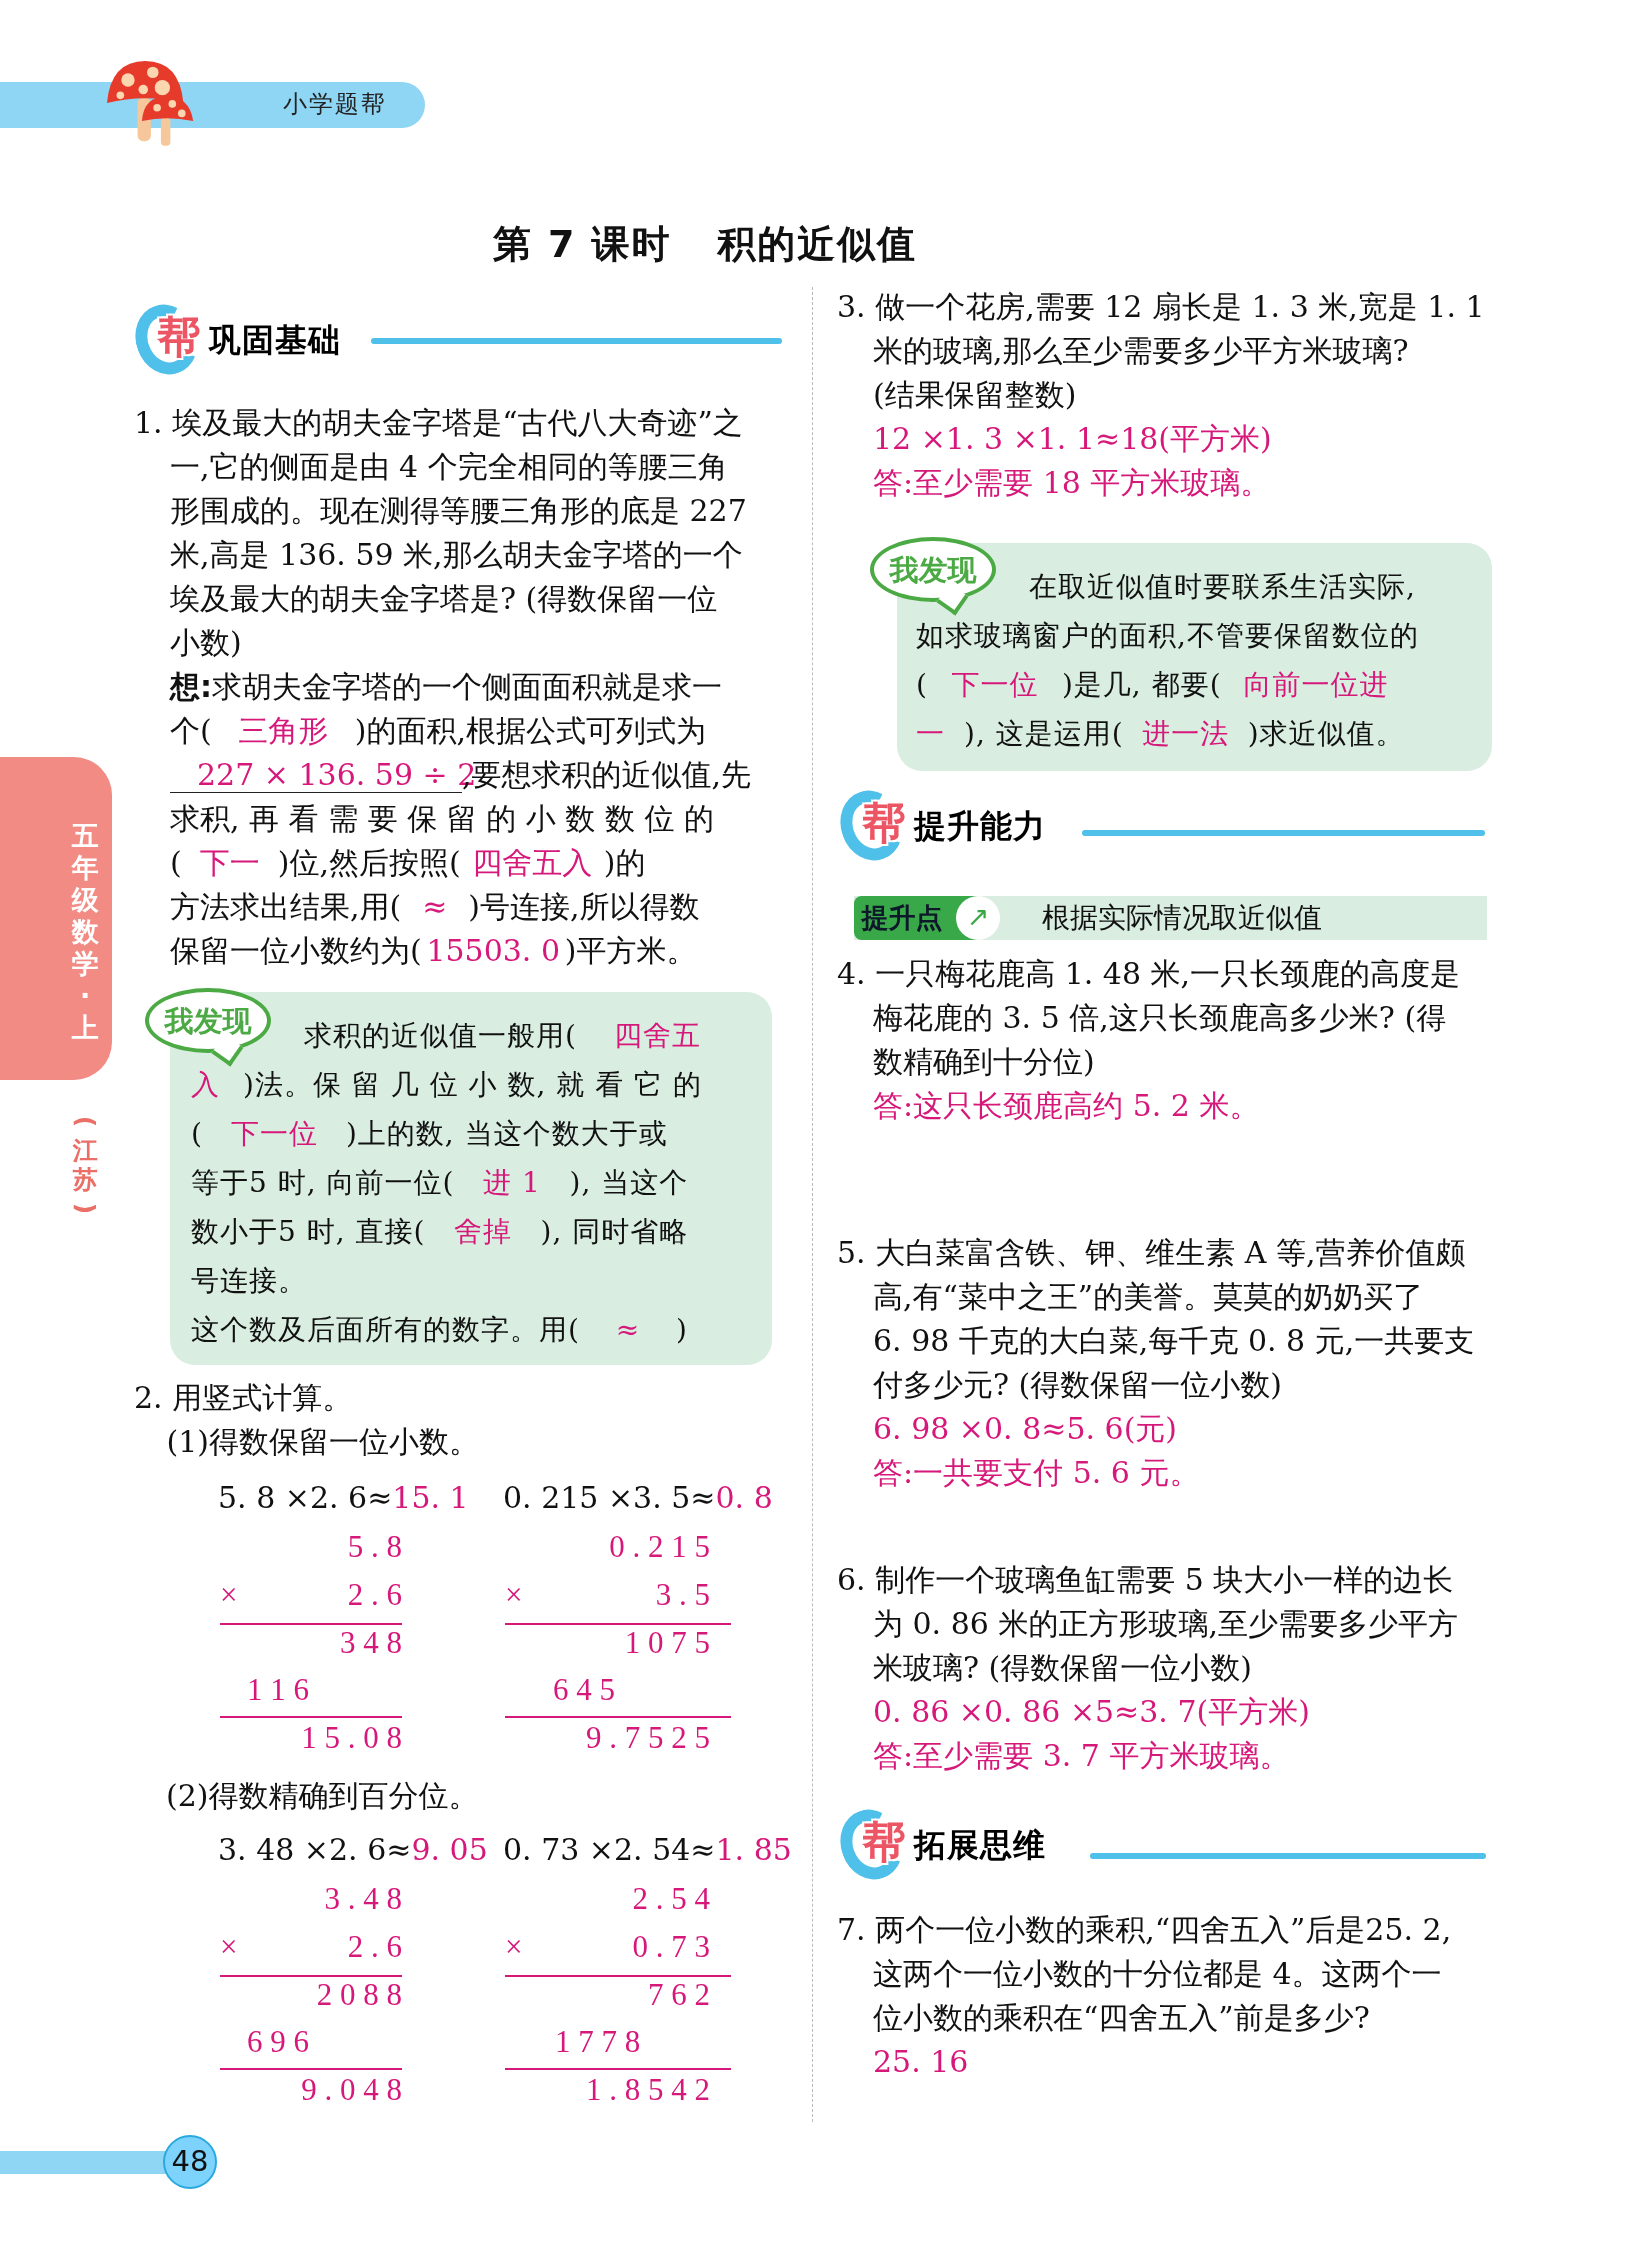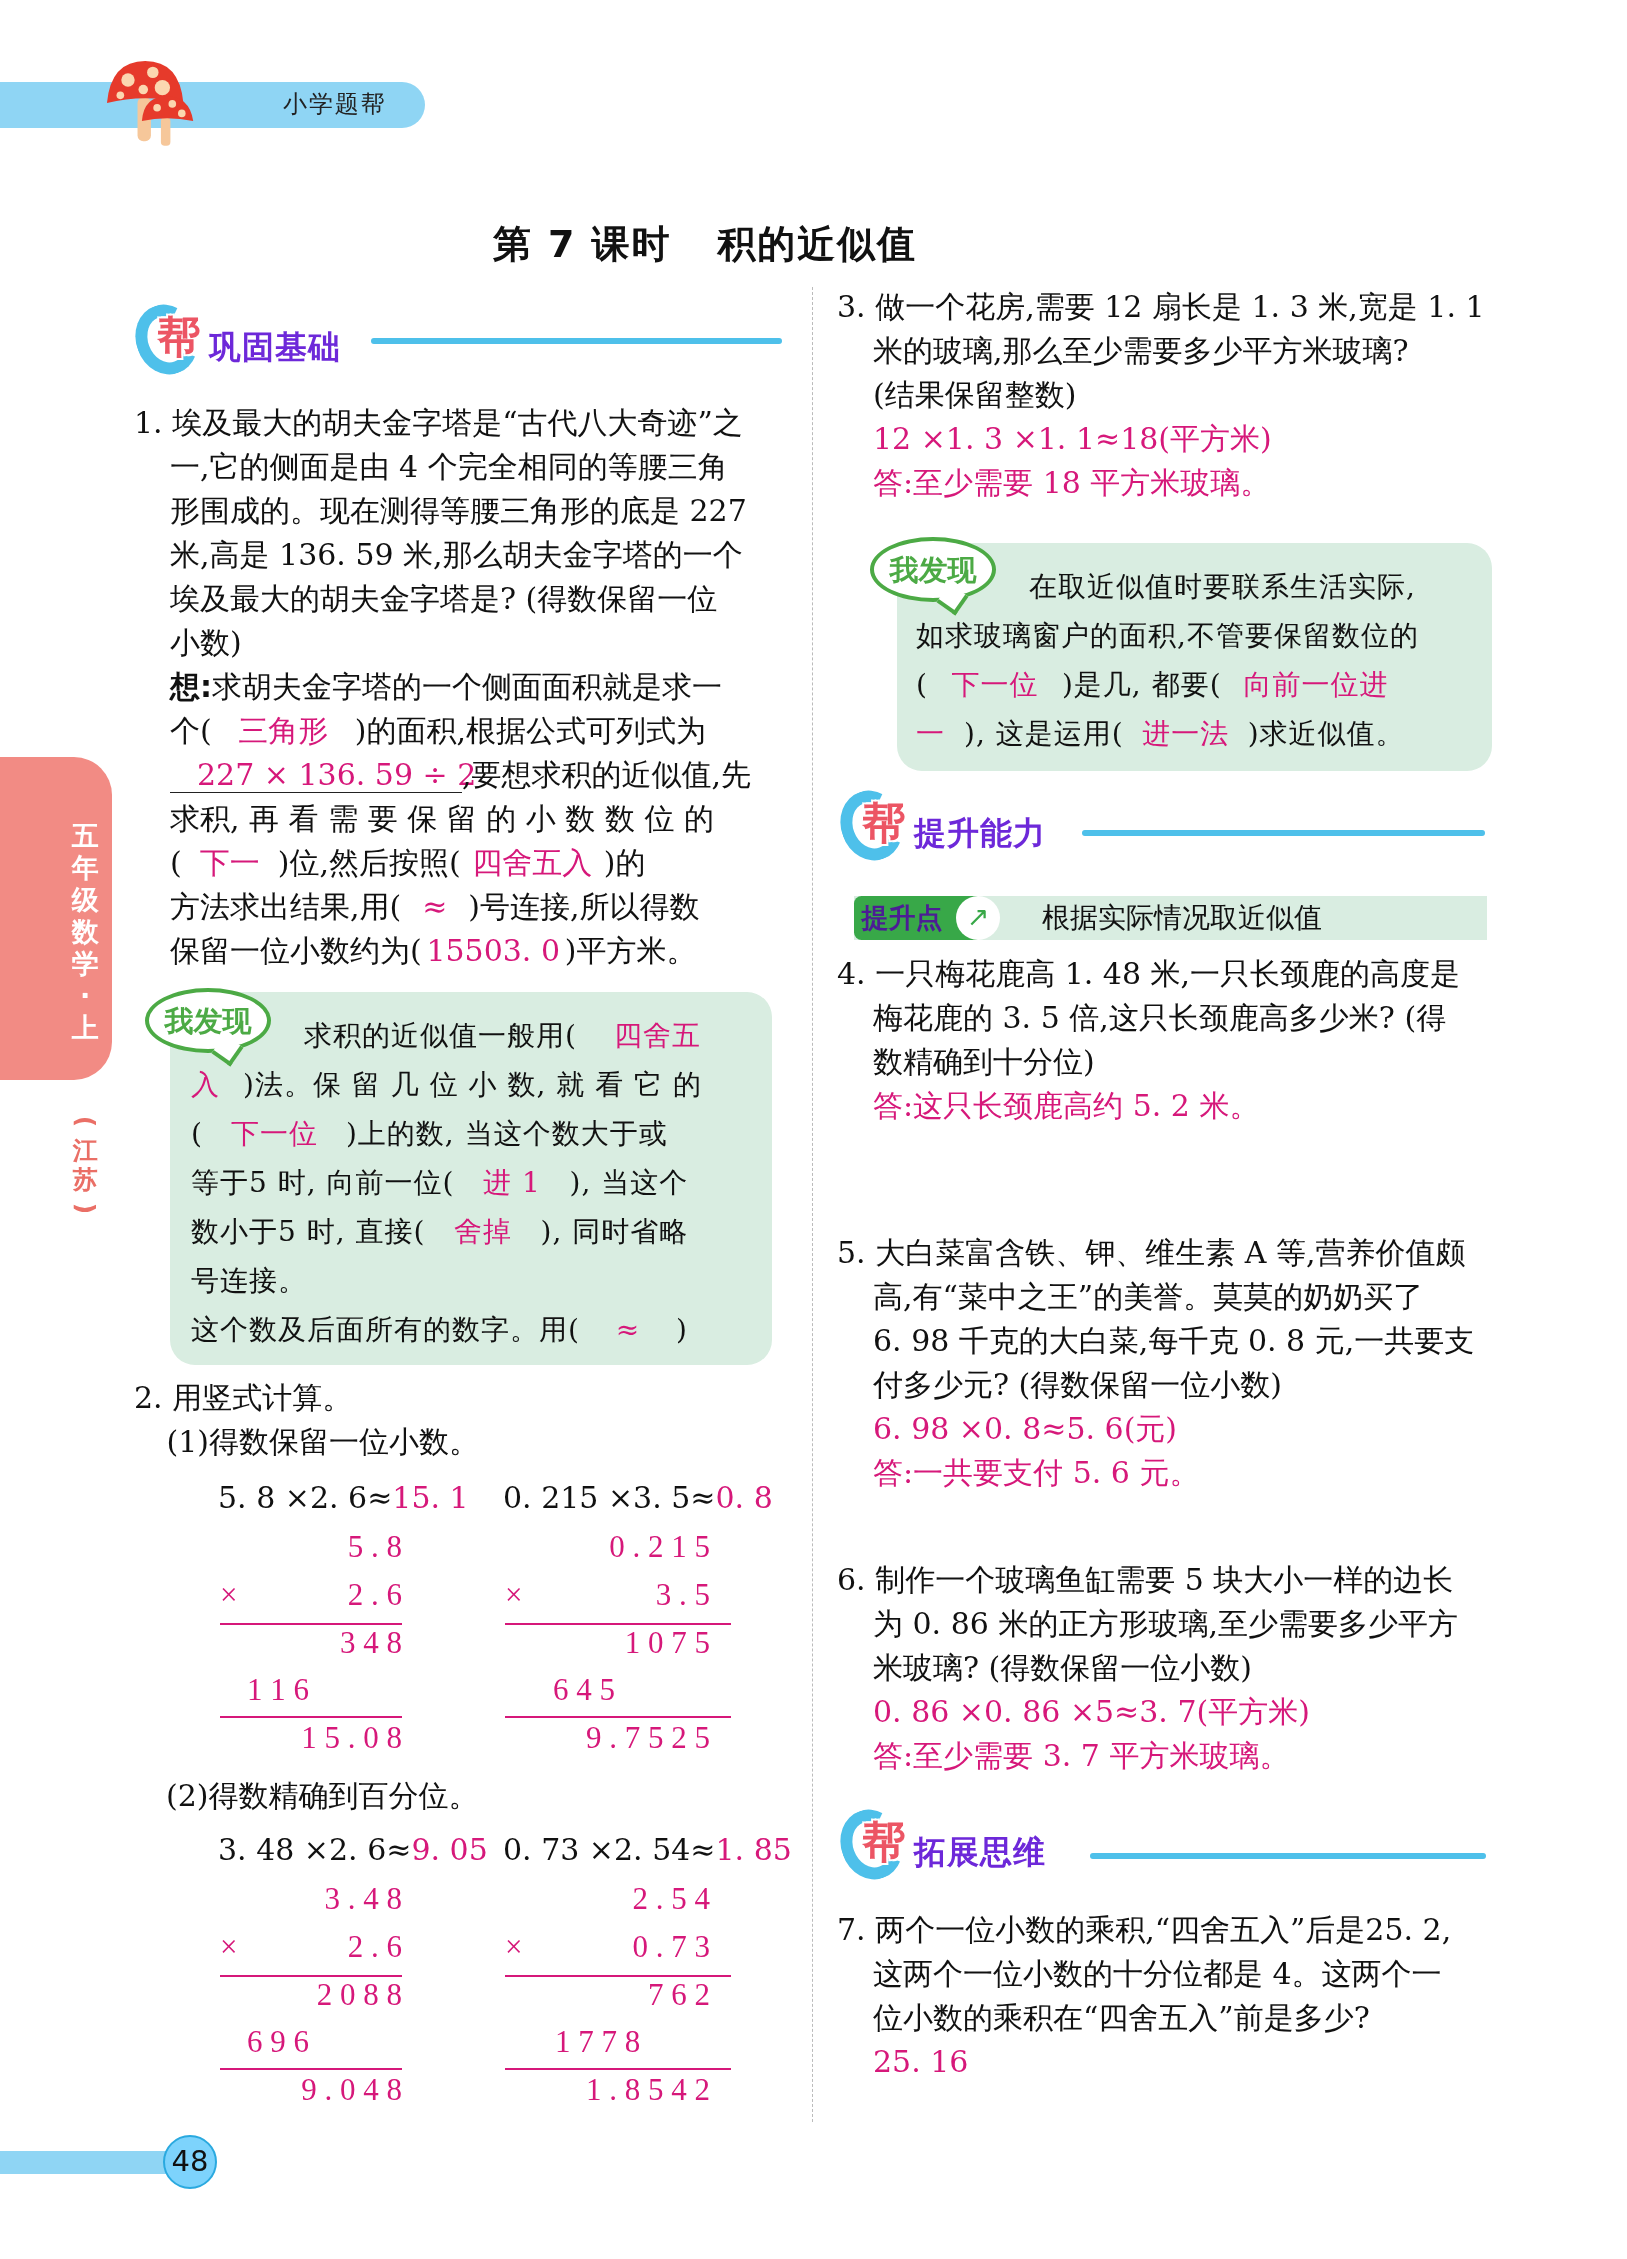--- a/index.html
+++ b/index.html
@@ -15,21 +15,21 @@
 
   .page-title { position: absolute; top: 219px; left: 0; width: 1370px; text-align: center; font-family: "DejaVu Sans", sans-serif; font-weight: bold; font-size: 38px; letter-spacing: 1.9px; padding-left: 40px; }
   .page-title span + span { margin-left: 46px; }
 
   .divider { position: absolute; left: 812px; top: 287px; height: 1835px; border-left: 1.9px dashed #bbbbbb; }
 
   
   .sec { position: absolute; height: 76px; }
   .sec .ring { position: absolute; left: 0; top: 0; width: 61px; height: 71px; border: 12.4px solid #4ec0ea; border-right-color: transparent; border-radius: 50%; transform: rotate(-20deg); }
   .sec .bang { position: absolute; left: 21px; top: 3.8px; font-family: "DejaVu Sans", sans-serif; font-weight: bold; font-size: 44px; color: #ec5564; text-shadow: 1.9px 1.9px 0 #fff, -1.9px -1.9px 0 #fff, 1.9px -1.9px 0 #fff, -1.9px 1.9px 0 #fff; }
-  .sec .label { position: absolute; left: 73px; top: 15.3px; font-family: "DejaVu Sans", sans-serif; font-weight: bold; font-size: 32px; color: #6d28d9; letter-spacing: 1px; white-space: nowrap; margin-top: 7px; }
+  .sec .label { position: absolute; left: 73px; top: 15.3px; font-family: "DejaVu Sans", sans-serif; font-weight: bold; font-size: 32px; color: #000000; letter-spacing: 1px; white-space: nowrap; }
 
   
   .q { position: absolute; font-size: 30px; line-height: 44px; }
   .q .line { white-space: nowrap; height: 44px; }
   .q .ind { padding-left: 36px; }
   .bold { font-weight: bold; font-family: "DejaVu Sans", sans-serif; }
   .ul { display: inline-block; border-bottom: 1.9px solid #222; line-height: 34px; }
   .paren-gap { display: inline-block; text-align: center; }
 
   
@@ -40,21 +40,21 @@
   .disc-text { position: absolute; font-family: "DejaVu Serif", serif; font-size: 28px; line-height: 49px; letter-spacing: 1px; }
   .disc-text .line { white-space: nowrap; height: 49px; }
 
   
   .vm { position: absolute; color: #d6187a; font-family: "Liberation Serif", serif; font-size: 31px; }
   .vm .row { position: absolute; left: 0; white-space: pre; letter-spacing: 0; }
   .vm .bar { position: absolute; height: 1.9px; background: #d6187a; }
 
   
   .tip { position: absolute; left: 854px; top: 896px; width: 633px; height: 44px; background: #d9ede1; }
-  .tip-badge { position: absolute; left: 854px; top: 896px; width: 124px; height: 44px; background: #38a848; border-radius: 7.6px 0 0 7.6px; color: #4c1d95; font-family: "DejaVu Sans", sans-serif; font-weight: bold; font-size: 27px; line-height: 44px; padding-left: 7.6px; }
+  .tip-badge { position: absolute; left: 854px; top: 896px; width: 124px; height: 44px; background: #38a848; border-radius: 7.6px 0 0 7.6px; color: #0f172a; font-family: "DejaVu Sans", sans-serif; font-weight: bold; font-size: 27px; line-height: 44px; padding-left: 7.6px; }
   .tip-arrow { position: absolute; left: 956px; top: 896px; width: 44px; height: 44px; background: #fff; border-radius: 50%; color: #38a848; font-size: 27px; line-height: 42px; text-align: center; font-family: "DejaVu Sans", sans-serif; }
   .tip-text { position: absolute; left: 1042px; top: 896px; font-family: "DejaVu Sans", sans-serif; font-size: 28px; line-height: 44px; }
 
   
   .side-tab { position: absolute; left: 0; top: 757px; width: 112px; height: 323px; background: #f28b84; border-radius: 0 38px 38px 0; }
   .side-tab-text { position: absolute; left: 69px; top: 820px; width: 32.5px; color: #fff; font-family: "DejaVu Sans", sans-serif; font-weight: bold; font-size: 27px; line-height: 32px; text-align: center; }
   .side-sub { position: absolute; left: 69px; top: 1107px; width: 32.5px; color: #ea6f66; font-family: "DejaVu Sans", sans-serif; font-weight: bold; font-size: 25px; line-height: 29px; text-align: center; }
 
   
   .footer-bar { position: absolute; left: 0; top: 2151px; width: 172px; height: 23px; background: #8fd5f4; }

